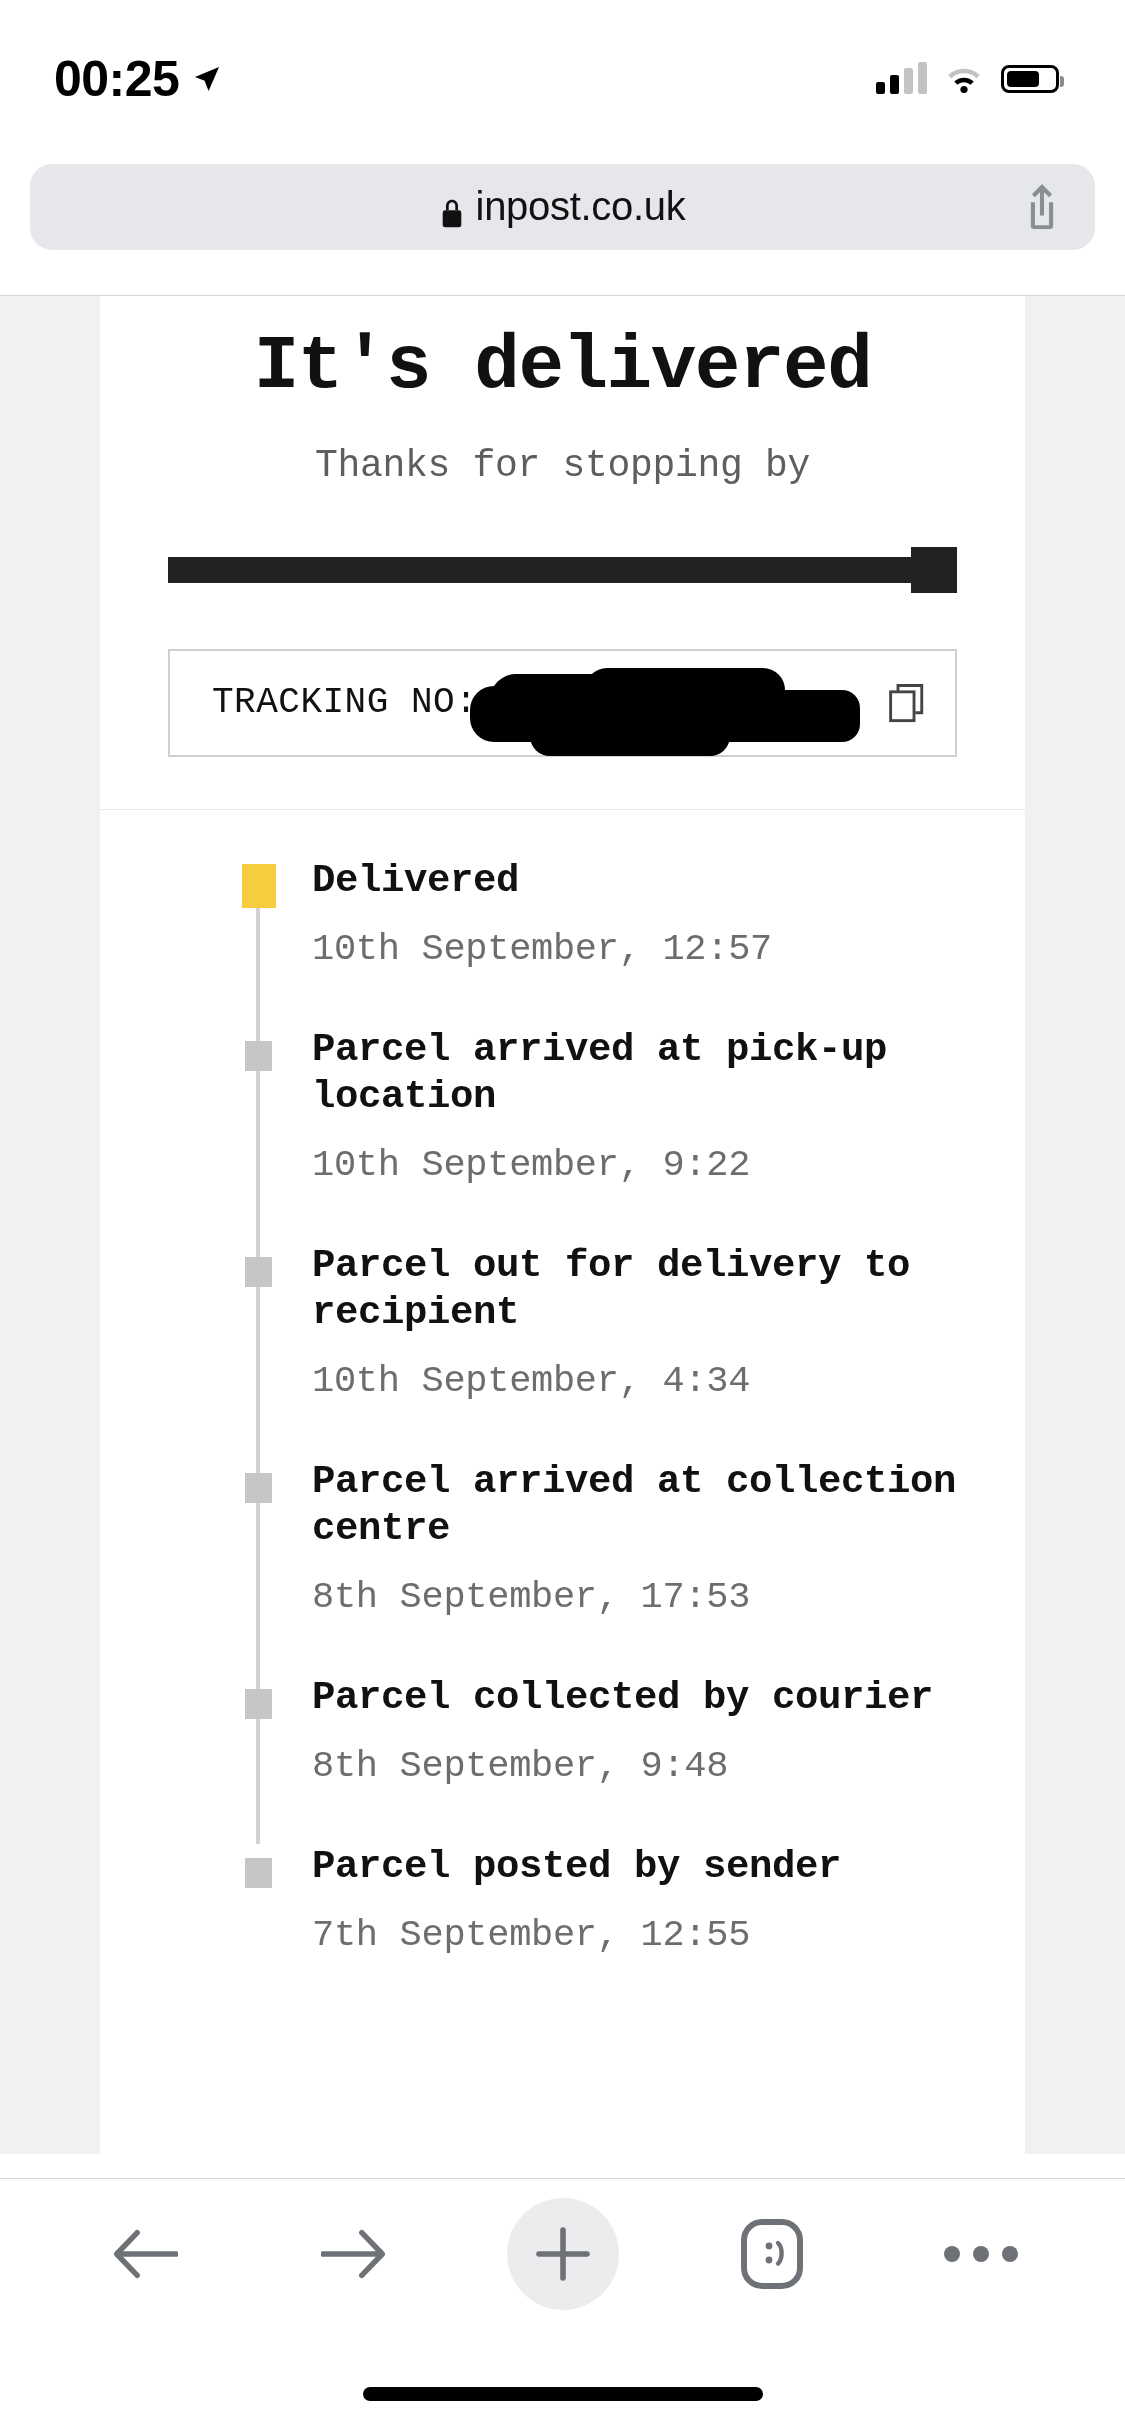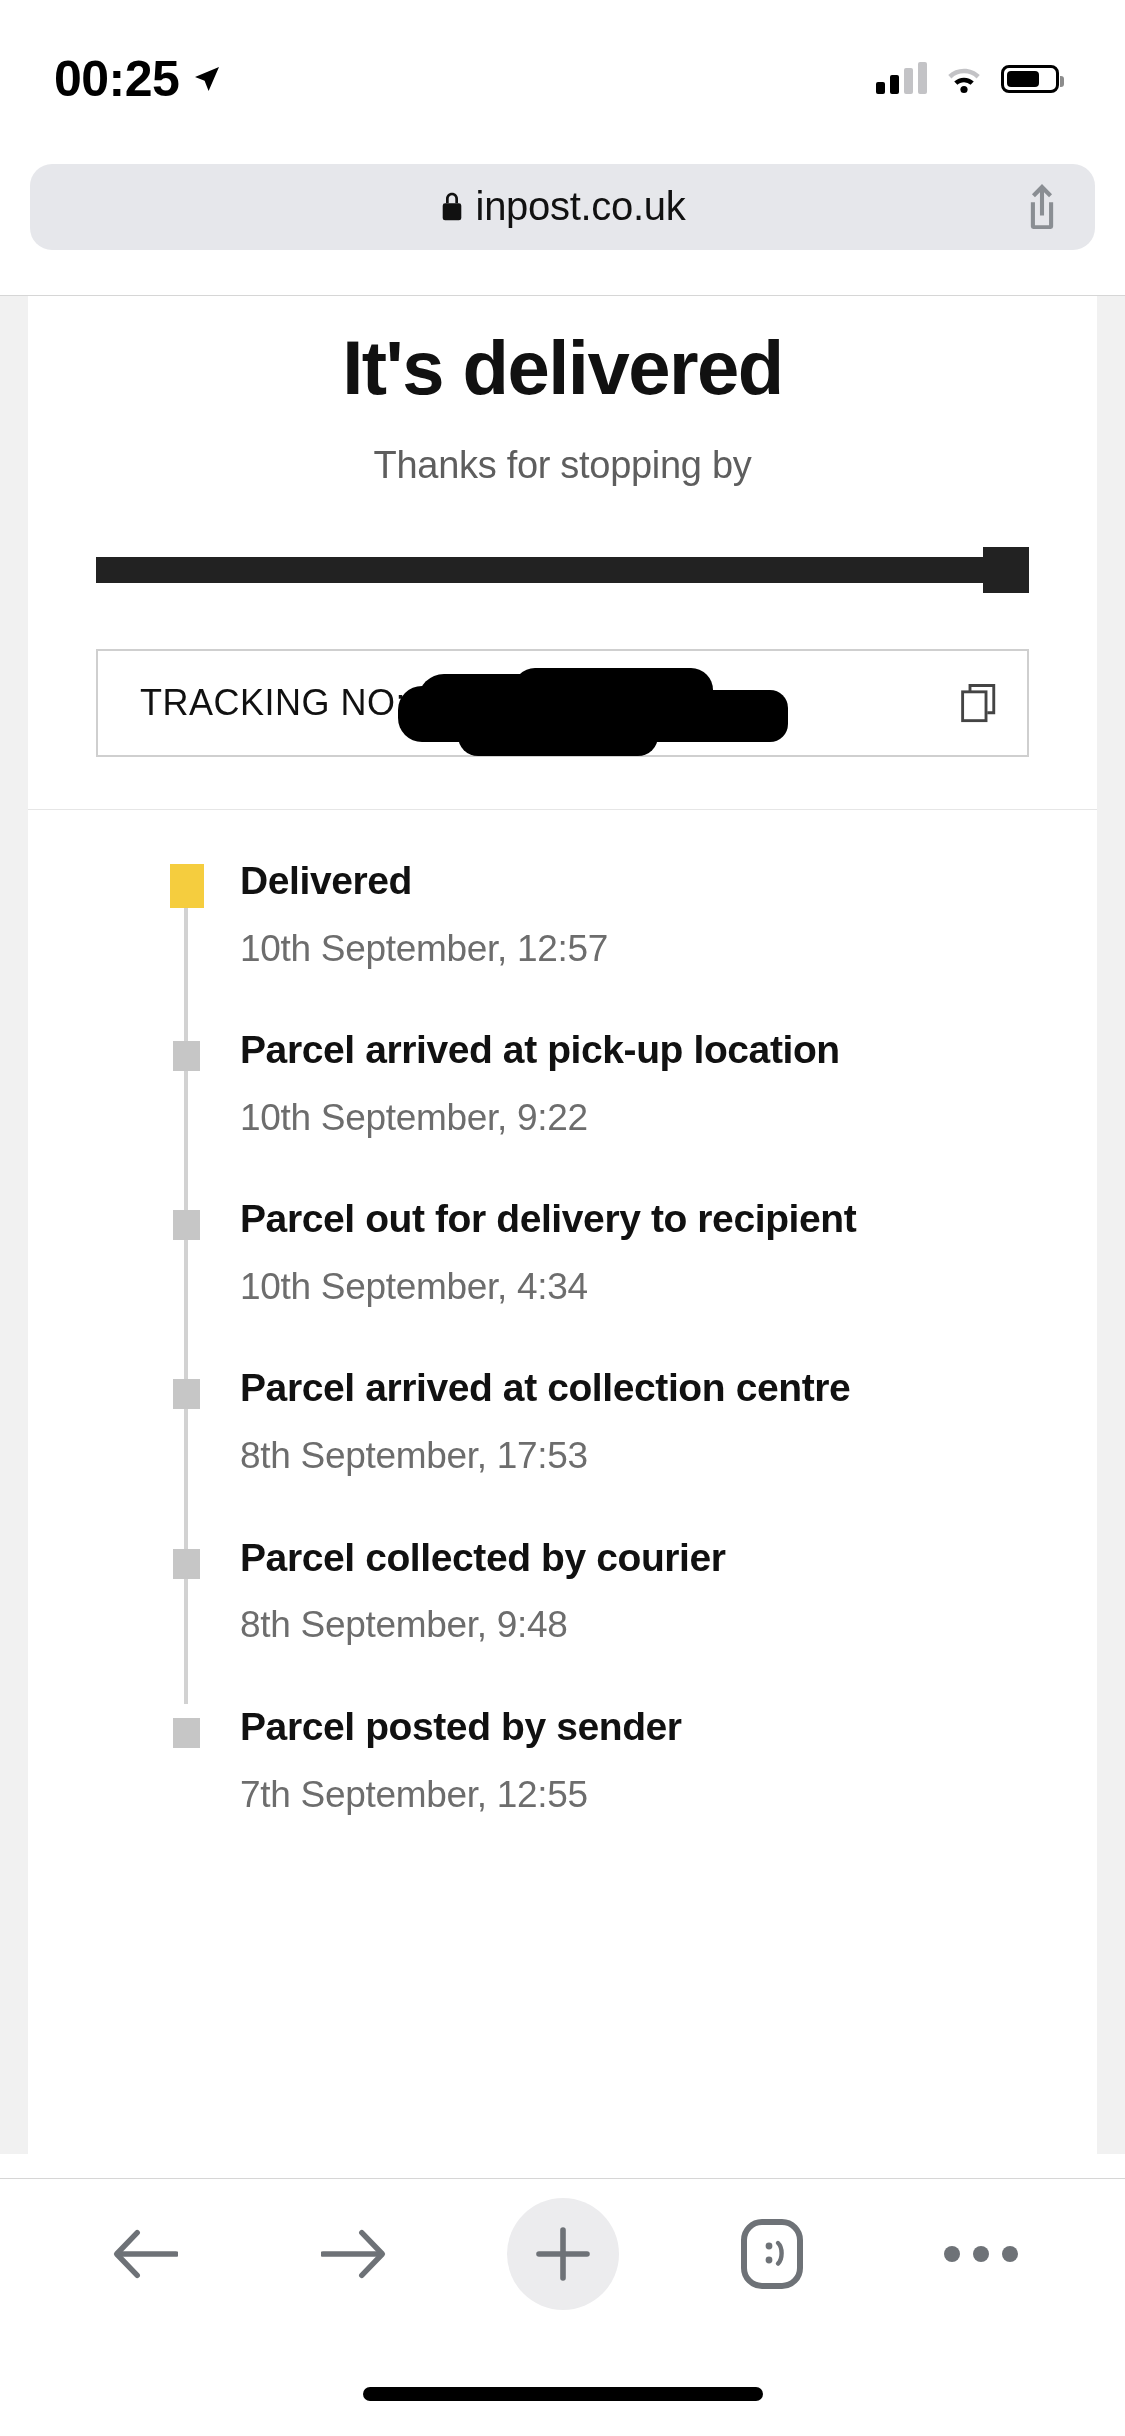--- a/index.html
+++ b/index.html
@@ -78,21 +78,21 @@
     position: relative;
     flex: 1;
     height: 86px;
     background: #e6e7eb;
     border-radius: 22px;
     display: flex;
     align-items: center;
     justify-content: center;
   }
   .url-text {
-    display: flex; align-items: center; gap: 12px;
+    display: flex; align-items: flex-end; gap: 12px;
     font-size: 40px;
     color: #111;
     letter-spacing: -0.3px;
   }
   .lock-icon { width: 24px; height: 30px; display:block; }
   .share-btn {
     position: absolute;
     right: 30px; top: 50%;
     transform: translateY(-50%);
     width: 46px; height: 52px;
@@ -103,24 +103,25 @@
   .page-area {
     flex: 1 1 auto;
     background: #f1f1f1;
     border-top: 1px solid #d6d6d6;
     position: relative;
     overflow: hidden;
     display: flex;
     justify-content: center;
   }
   .page-card {
-    width: 1069px;
+    width: 925px;
     background: #ffffff;
     display: flex;
     flex-direction: column;
+    font-family: Liberation Mono, monospace;
   }
 
   
   .hero {
     background:#fff;
     padding: 32px 0 0 0;
     border-bottom: 1px solid #e6e6e6;
   }
   .hero-title {
     text-align: center;

